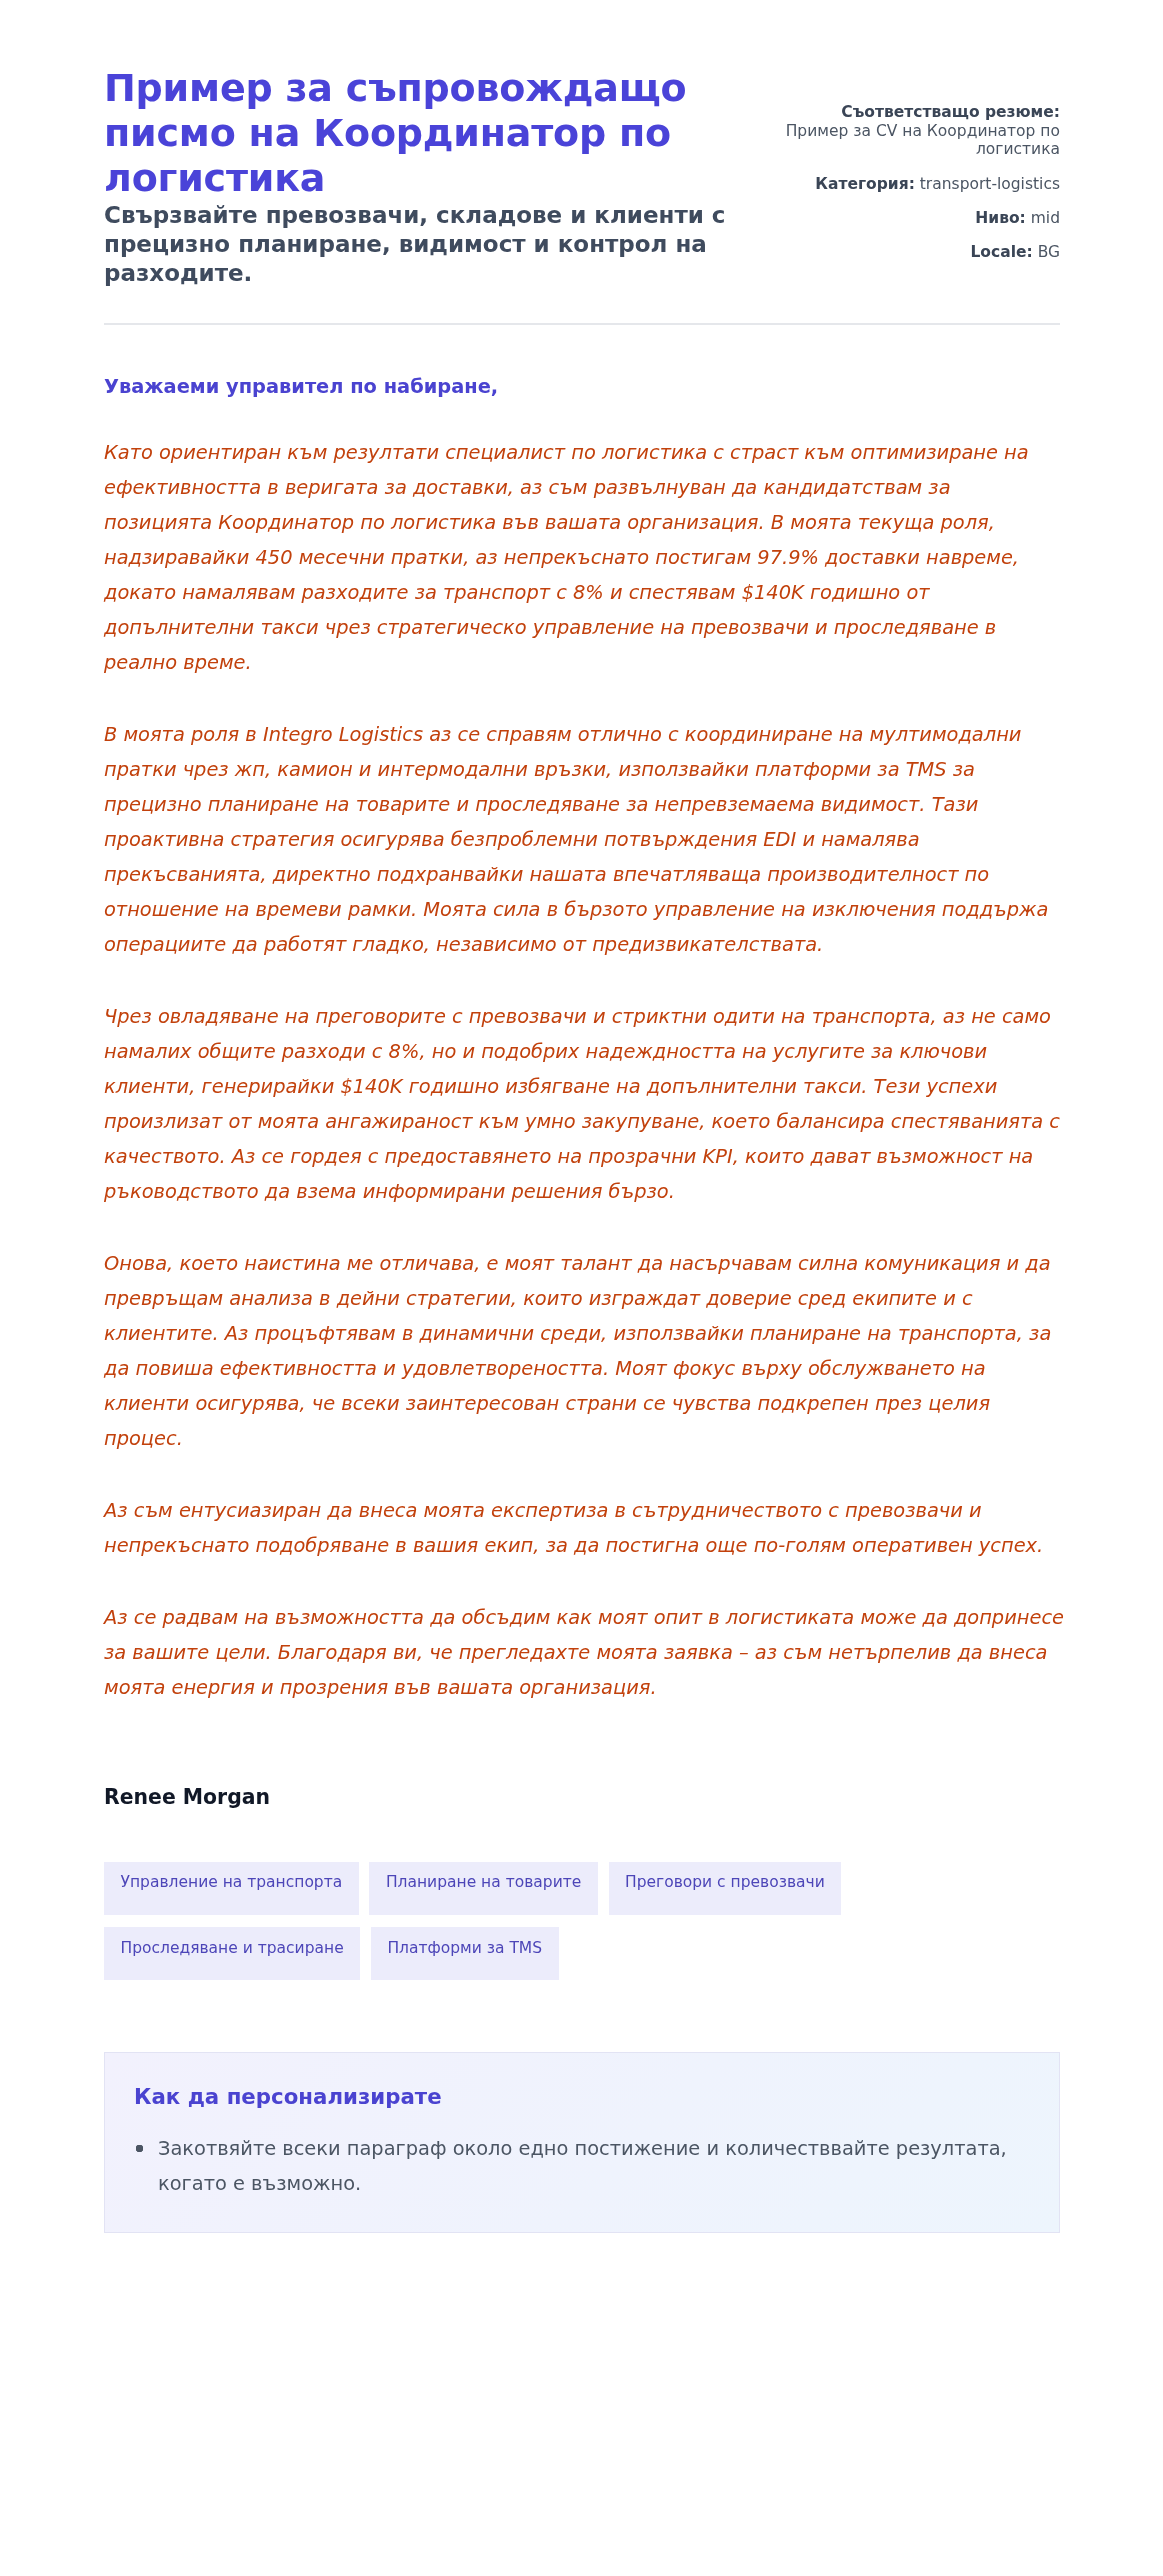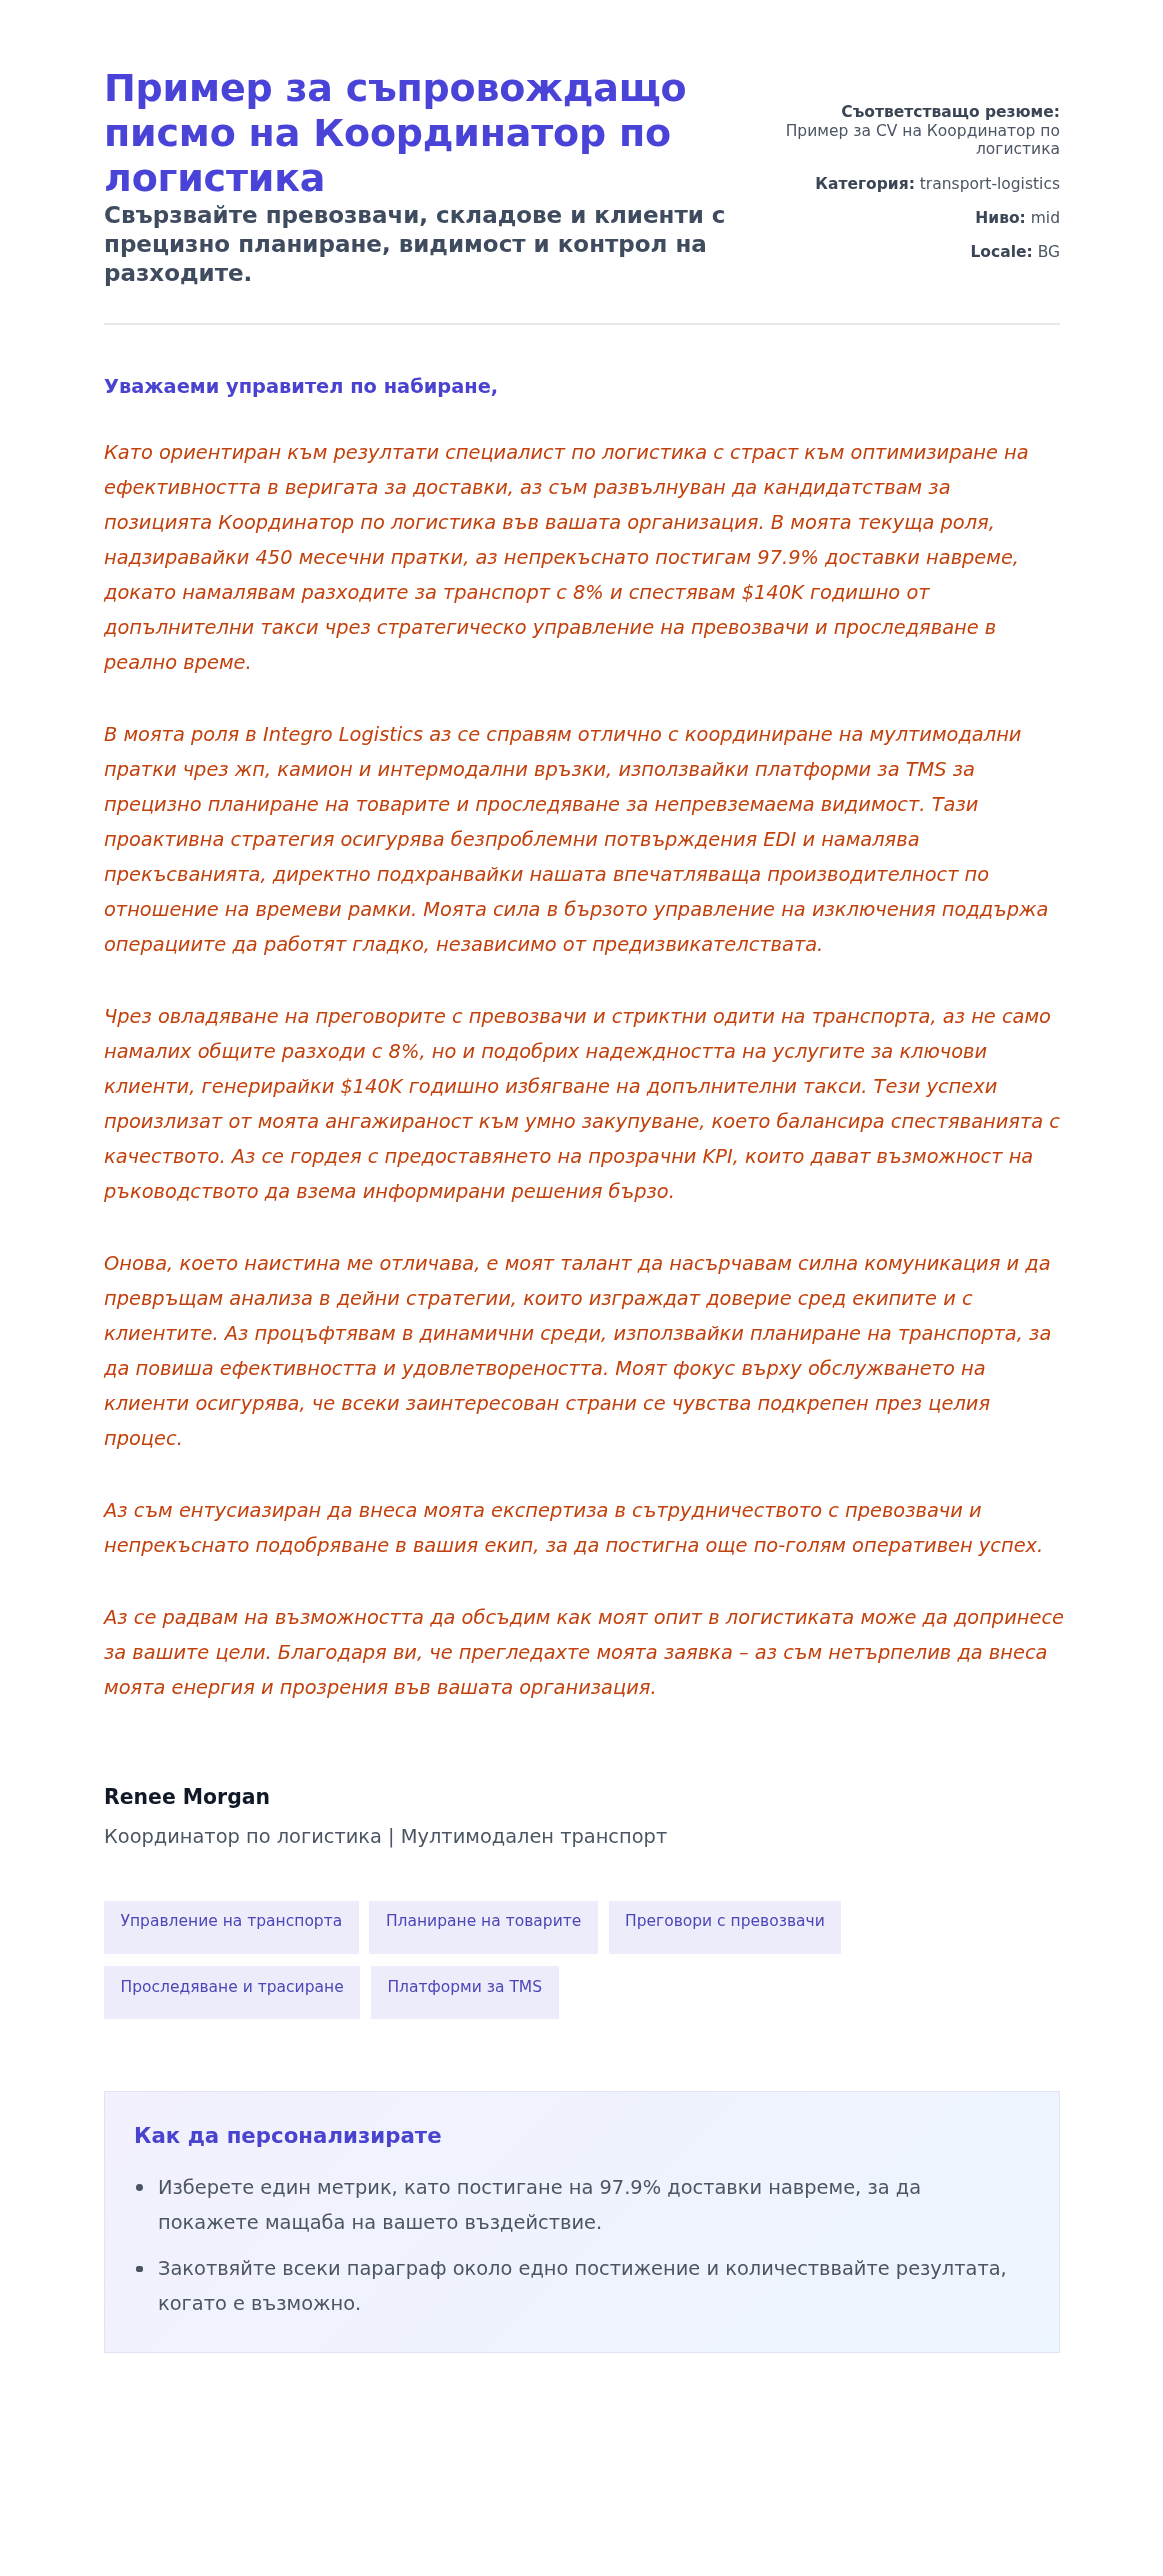--- a/index.html
+++ b/index.html
@@ -172,38 +172,36 @@
     <p class="greeting">Уважаеми управител по набиране,</p>
     <p class="para">Като ориентиран към резултати специалист по логистика с страст към оптимизиране на ефективността в веригата за доставки, аз съм развълнуван да кандидатствам за позицията Координатор по логистика във вашата организация. В моята текуща роля, надзиравайки 450 месечни пратки, аз непрекъснато постигам 97.9% доставки навреме, докато намалявам разходите за транспорт с 8% и спестявам $140K годишно от допълнителни такси чрез стратегическо управление на превозвачи и проследяване в реално време.</p>
     <p class="para">В моята роля в Integro Logistics аз се справям отлично с координиране на мултимодални пратки чрез жп, камион и интермодални връзки, използвайки платформи за TMS за прецизно планиране на товарите и проследяване за непревземаема видимост. Тази проактивна стратегия осигурява безпроблемни потвърждения EDI и намалява прекъсванията, директно подхранвайки нашата впечатляваща производителност по отношение на времеви рамки. Моята сила в бързото управление на изключения поддържа операциите да работят гладко, независимо от предизвикателствата.</p>
     <p class="para">Чрез овладяване на преговорите с превозвачи и стриктни одити на транспорта, аз не само намалих общите разходи с 8%, но и подобрих надеждността на услугите за ключови клиенти, генерирайки $140K годишно избягване на допълнителни такси. Тези успехи произлизат от моята ангажираност към умно закупуване, което балансира спестяванията с качеството. Аз се гордея с предоставянето на прозрачни KPI, които дават възможност на ръководството да взема информирани решения бързо.</p>
     <p class="para">Онова, което наистина ме отличава, е моят талант да насърчавам силна комуникация и да превръщам анализа в дейни стратегии, които изграждат доверие сред екипите и с клиентите. Аз процъфтявам в динамични среди, използвайки планиране на транспорта, за да повиша ефективността и удовлетвореността. Моят фокус върху обслужването на клиенти осигурява, че всеки заинтересован страни се чувства подкрепен през целия процес.</p>
     <p class="para">Аз съм ентусиазиран да внеса моята експертиза в сътрудничеството с превозвачи и непрекъснато подобряване в вашия екип, за да постигна още по-голям оперативен успех.</p>
     <p class="para">Аз се радвам на възможността да обсъдим как моят опит в логистиката може да допринесе за вашите цели. Благодаря ви, че прегледахте моята заявка – аз съм нетърпелив да внеса моята енергия и прозрения във вашата организация.</p>
 
     <div class="signature">
       <div class="sig-name">Renee Morgan</div>
-      <div class="sig-title">Координатор по логистика | Мултимодален транспорт</div>
     </div>
   </section>
 
   <div class="tags">
     <span class="tag">Управление на транспорта</span>
     <span class="tag">Планиране на товарите</span>
     <span class="tag">Преговори с превозвачи</span>
     <span class="tag">Проследяване и трасиране</span>
     <span class="tag">Платформи за TMS</span>
   </div>
 
   <aside class="customize">
     <h3 class="customize-title">Как да персонализирате</h3>
     <ul class="tips">
       <li class="tip">
         <span class="bullet"></span>
-        <span>Изберете един метрик, като постигане на 97.9% доставки навреме, за да покажете мащаба на вашето въздействие.</span>
       </li>
       <li class="tip">
         <span class="bullet"></span>
       </li>
       <li class="tip">
         <span class="bullet"></span>
         <span>Закотвяйте всеки параграф около едно постижение и количестввайте резултата, когато е възможно.</span>
       </li>
     </ul>
   </aside>

